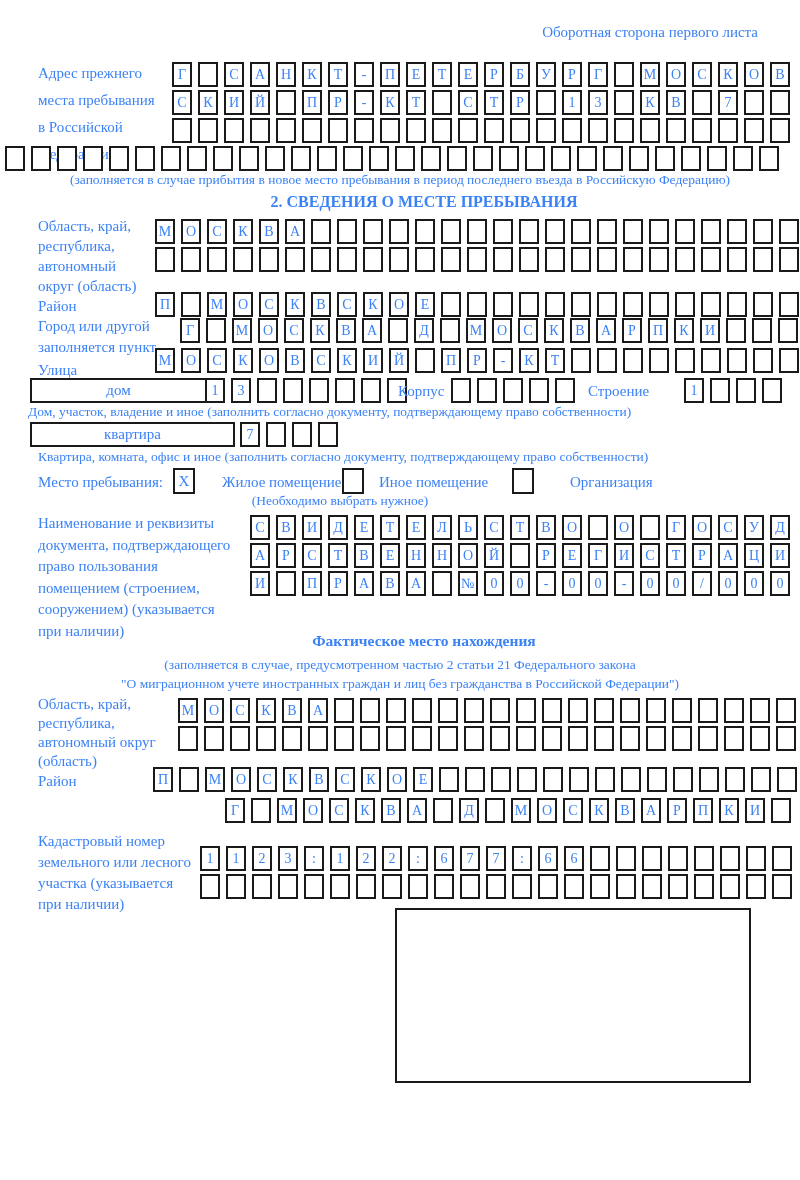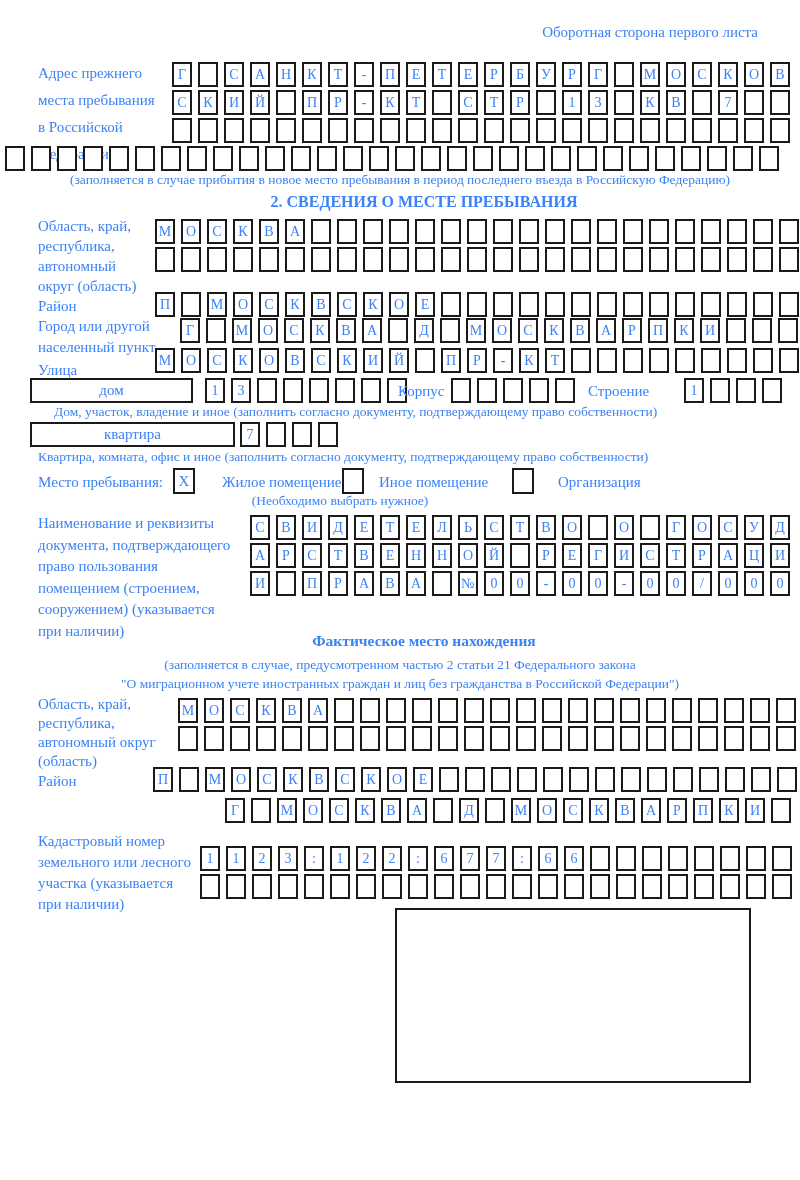--- a/index.html
+++ b/index.html
@@ -28,37 +28,37 @@
   #s2-title{top:193px;}
   #s2-region-label{left:38px;top:216px;line-height:20px;}
   #s2-region-r1{left:155px;top:219px;}
   #s2-region-r2{left:155px;top:247px;}
   #s2-district-label{left:38px;top:296px;}
   #s2-district-row{left:155px;top:292px;}
   #s2-city-label{left:38px;top:316px;line-height:21px;}
   #s2-city-row{left:180px;top:318px;}
   #s2-street-label{left:38px;top:360px;}
   #s2-street-row{left:155px;top:348px;}
-  #house-box{left:30px;top:378px;width:163px;}
+  #house-box{left:30px;top:378px;width:177px;}
   #house-cells{left:205px;top:378px;}
   #korpus-label{left:398px;top:381px;}
   #korpus-cells{left:451px;top:378px;}
   #stroenie-label{left:588px;top:381px;}
   #stroenie-cells{left:684px;top:378px;}
-  #house-note{left:54px;top:404px;}
+  #house-note{left:28px;top:404px;}
   #apt-box{left:30px;top:422px;width:205px;}
   #apt-cells{left:240px;top:422px;}
   #apt-note{left:38px;top:449px;}
   #stay-label{left:38px;top:472px;}
   #stay-chk-0{left:173px;top:468px;}
   #stay-opt-0{left:204px;top:472px;margin-left:18px;}
   #stay-chk-1{left:342px;top:468px;}
   #stay-opt-1{left:379px;top:472px;}
   #stay-chk-2{left:512px;top:468px;}
-  #stay-opt-2{left:558px;top:472px;}
+  #stay-opt-2{left:570px;top:472px;}
   #stay-note{left:100px;top:493px;width:480px;text-align:center;}
   #doc-label{left:38px;top:513px;line-height:21.5px;}
   #doc-r1{left:250px;top:515px;}
   #doc-r2{left:250px;top:543px;}
   #doc-r3{left:250px;top:571px;}
   #fact-title{top:632px;font-size:15.5px;}
   #fact-note1{top:657px;}
   #fact-note2{top:676px;}
   #fa-region-label{left:38px;top:695px;line-height:19px;}
   #fa-region-r1{left:178px;top:698px;}
@@ -285,21 +285,21 @@
       <span class="cell"></span>
       <span class="cell"></span>
       <span class="cell"></span>
       <span class="cell"></span>
       <span class="cell"></span>
       <span class="cell"></span>
     </div>
 
   <div class="abs lbl" id="s2-city-label">
       <div>Город или другой</div>
-      <div>населенный пункт</div>
+      <div>заполняется пункт</div>
     </div>
   <div class="grid" id="s2-city-row">
       <span class="cell">Г</span>
       <span class="cell"></span>
       <span class="cell">М</span>
       <span class="cell">О</span>
       <span class="cell">С</span>
       <span class="cell">К</span>
       <span class="cell">В</span>
       <span class="cell">А</span>

